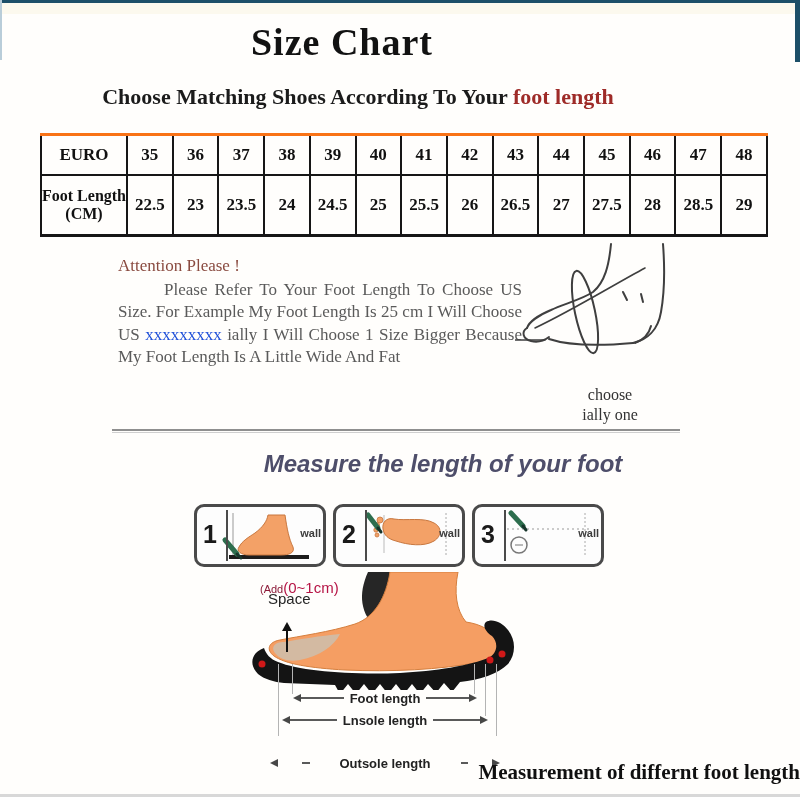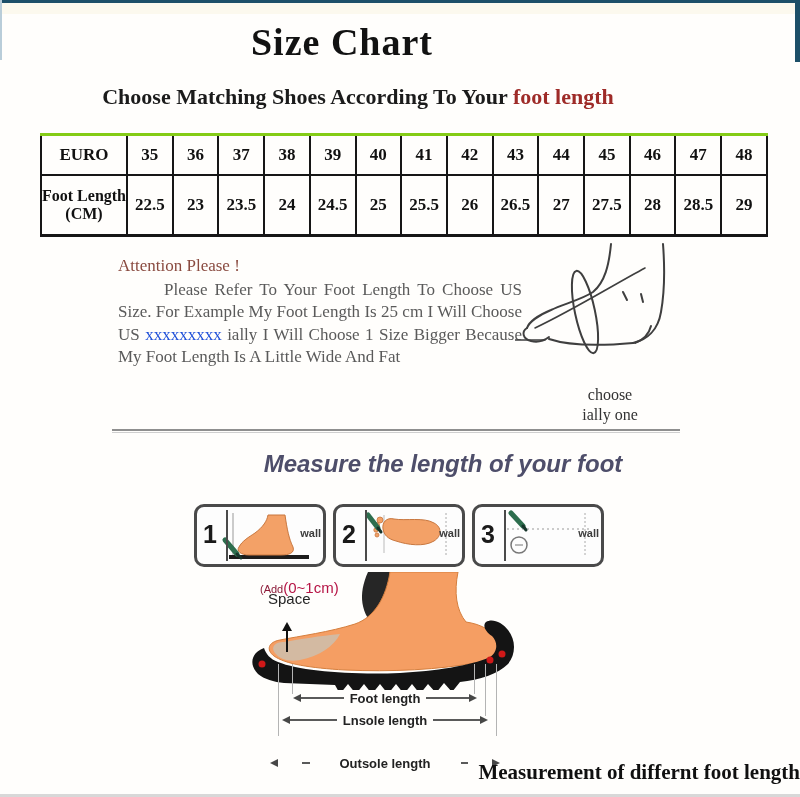--- a/index.html
+++ b/index.html
@@ -14,21 +14,21 @@
   .title{position:absolute;top:20px;left:0;width:684px;margin:0;text-align:center;
          font-size:38px;font-weight:bold;color:#121212;letter-spacing:1px;}
   .subtitle{position:absolute;top:84px;left:8px;width:700px;text-align:center;
             font-size:22px;font-weight:bold;color:#1b1b1b;}
   .subtitle .hl{color:#9e2b28;}
 
   table.size-table{position:absolute;left:40px;top:133px;width:728px;border-collapse:collapse;
             table-layout:fixed;font-family:"Liberation Serif",serif;}
   table.size-table th,table.size-table td{border:2px solid #161616;text-align:center;
             font-weight:bold;font-size:17px;color:#111;padding:0;}
-  table.size-table{border-top:3px solid #84cc16;border-bottom:3px solid #161616;}
+  table.size-table{border-top:3px solid #f97316;border-bottom:3px solid #161616;}
   table.size-table col.lab{width:86px;}
   tr.r1 th,tr.r1 td{height:38px;}
   tr.r2 th,tr.r2 td{height:58px;}
   tr.r2 th{font-size:16px;line-height:18px;}
 
   .attention{position:absolute;left:118px;top:255px;width:404px;font-size:17px;
              color:#5a5a5a;line-height:22.5px;}
   .attn-head{color:#8a4b40;margin-bottom:1px;}
   .attn-body{margin:0;text-align:justify;text-indent:46px;}
   .redacted{color:#1d4ed8;}

